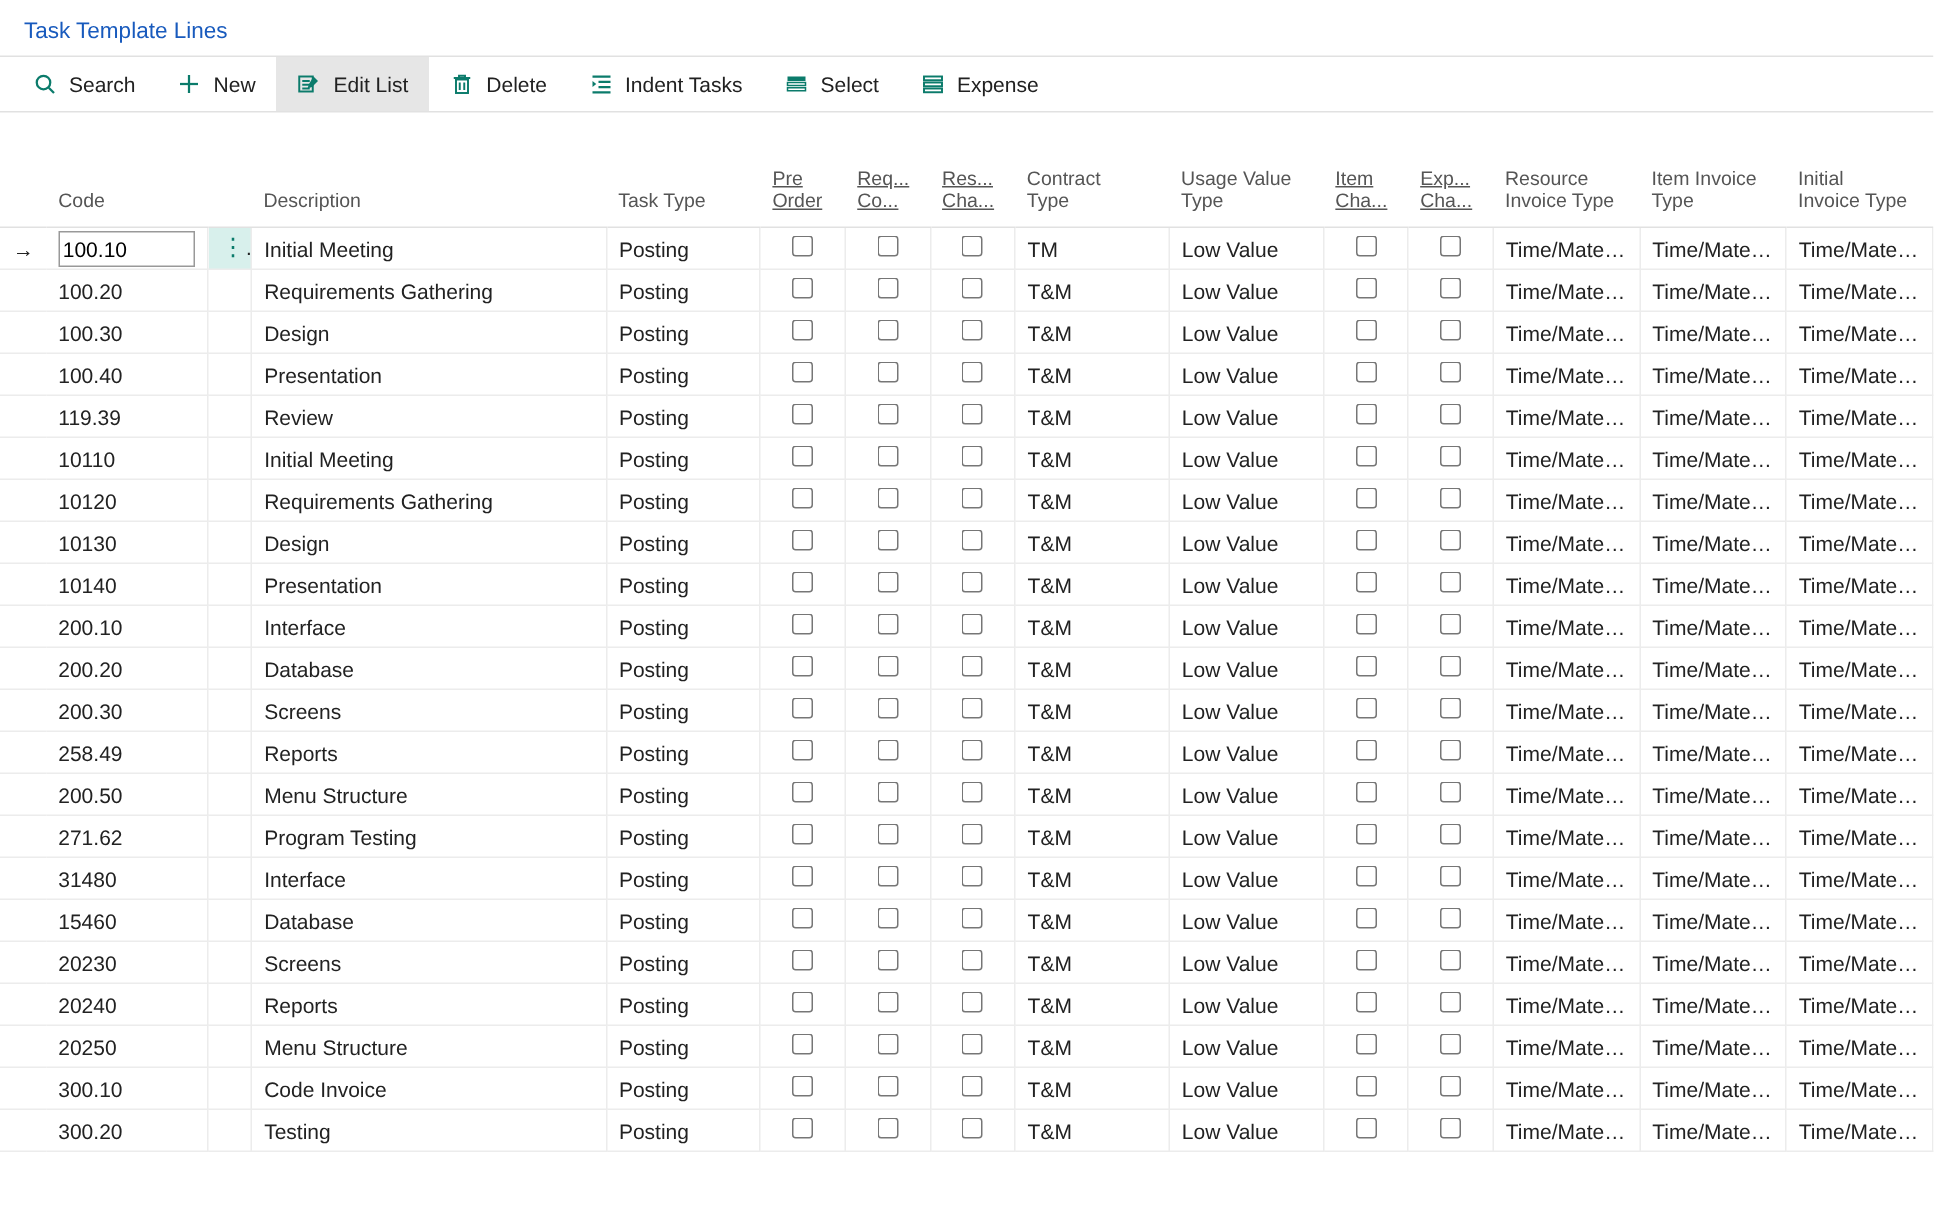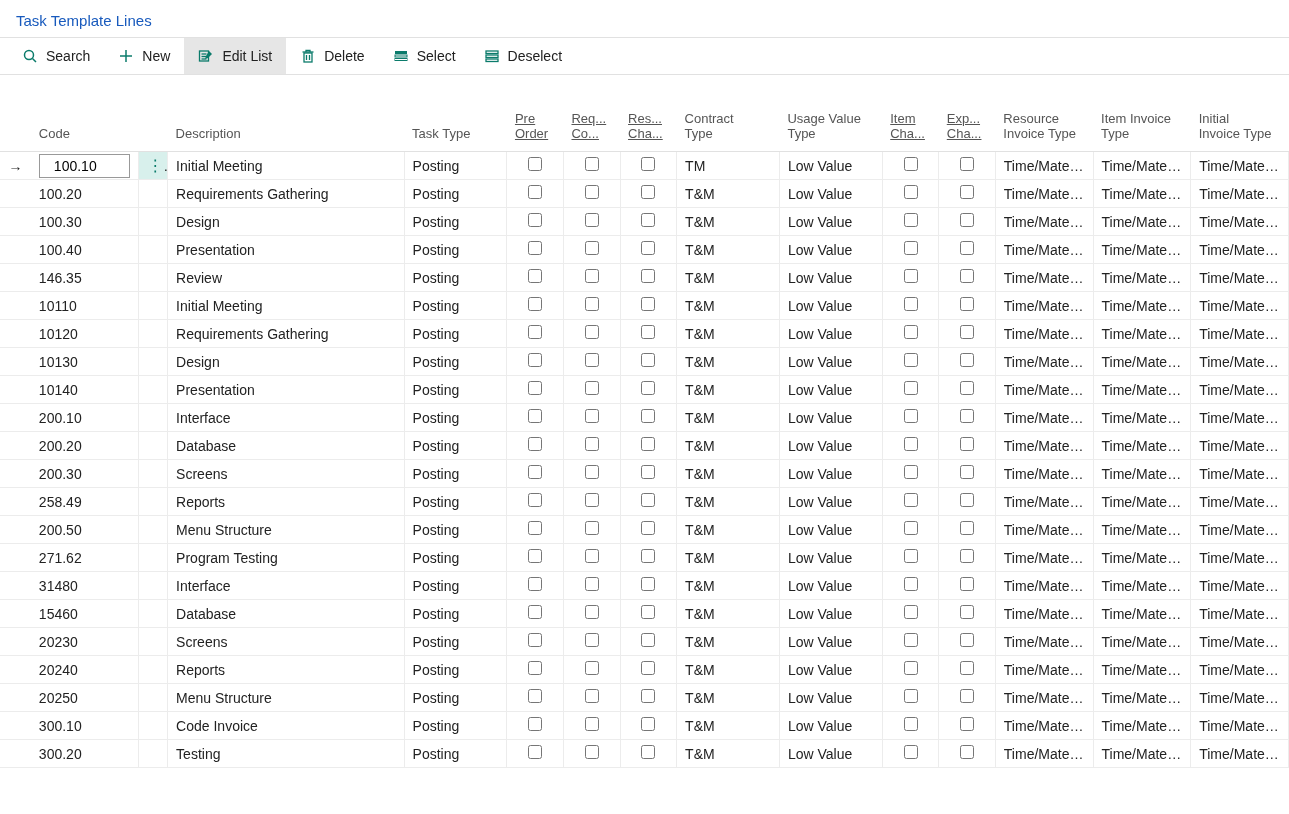--- a/index.html
+++ b/index.html
@@ -84,21 +84,21 @@
   .col-contract { width: 100px; }
   .col-usage { width: 100px; }
   .col-res { width: 95px; }
   .col-item { width: 95px; }
   .col-exp { width: 95px; }
 
   .arrow-cell { text-align: center; color: #666; }
 
   .code-input {
     width: 100%;
-    padding: 3px 14px;
+    padding: 3px 2px;
     border: 1px solid #999;
     font-size: 14px;
     font-family: inherit;
     background: #fff;
     outline: none;
   }
   td.code-active {
     padding: 0 2px;
     border-right: none;
     background: #fff;
@@ -171,37 +171,49 @@
           <line x1="2.5" y1="4" x2="13.5" y2="4"></line>
           <line x1="6.5" y1="7" x2="6.5" y2="12"></line>
           <line x1="9.5" y1="7" x2="9.5" y2="12"></line>
           <path d="M6 4 V2.5 H10 V4"></path>
         </svg>
     </span>
     <span>Delete</span>
   </button>
   <button class="toolbar-btn">
     <span class="icon-svg">
+      <svg viewBox="0 0 16 16" width="16" height="16" fill="none" stroke="currentColor" stroke-width="1.5">
+          <line x1="2" y1="3" x2="14" y2="3"></line>
+          <line x1="6" y1="6.5" x2="14" y2="6.5"></line>
+          <line x1="6" y1="10" x2="14" y2="10"></line>
+          <line x1="2" y1="13.5" x2="14" y2="13.5"></line>
+          <path d="M2 6 L4.5 8 L2 10 Z" fill="currentColor" stroke="none"></path>
+        </svg>
+    </span>
+    <span>Indent Tasks</span>
+  </button>
+  <button class="toolbar-btn">
+    <span class="icon-svg">
       <svg viewBox="0 0 16 16" width="16" height="16" fill="currentColor">
           <rect x="2" y="3" width="12" height="3"></rect>
           <rect x="2" y="7" width="12" height="2" fill="none" stroke="currentColor"></rect>
           <rect x="2" y="10.5" width="12" height="2" fill="none" stroke="currentColor"></rect>
         </svg>
     </span>
     <span>Select</span>
   </button>
   <button class="toolbar-btn">
     <span class="icon-svg">
       <svg viewBox="0 0 16 16" width="16" height="16" fill="none" stroke="currentColor" stroke-width="1.3">
           <rect x="2" y="3" width="12" height="2.5"></rect>
           <rect x="2" y="7" width="12" height="2.5"></rect>
           <rect x="2" y="11" width="12" height="2.5"></rect>
         </svg>
     </span>
-    <span>Deselect</span>
+    <span>Expense</span>
   </button>
 </div>
 
 <div class="grid-wrap">
 <table class="grid">
   <colgroup>
     <col class="col-arrow">
         <col class="col-code">
         <col class="col-menu">
     <col class="col-desc">
@@ -330,21 +342,21 @@
           <td>T&amp;M</td>
           <td>Low Value</td>
           <td class="center"><input type="checkbox" style=""></td>
           <td class="center"><input type="checkbox" style=""></td>
           <td>Time/Mater...</td>
           <td>Time/Mater...</td>
           <td class="no-rborder">Time/Mater...</td>
         </tr>
         <tr>
           <td class="arrow-cell row-indicator"></td>
-          <td>146.35</td>
+          <td>119.39</td>
           <td class="menu-cell-empty"></td>
           <td>Review</td>
           <td>Posting</td>
           <td class="center"><input type="checkbox" style=""></td>
           <td class="center"><input type="checkbox" style=""></td>
           <td class="center"><input type="checkbox" style=""></td>
           <td>T&amp;M</td>
           <td>Low Value</td>
           <td class="center"><input type="checkbox" style=""></td>
           <td class="center"><input type="checkbox" style=""></td>

